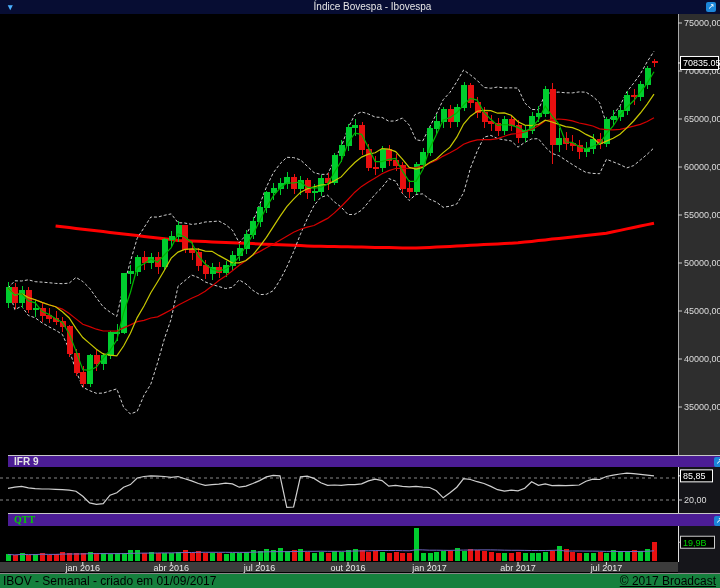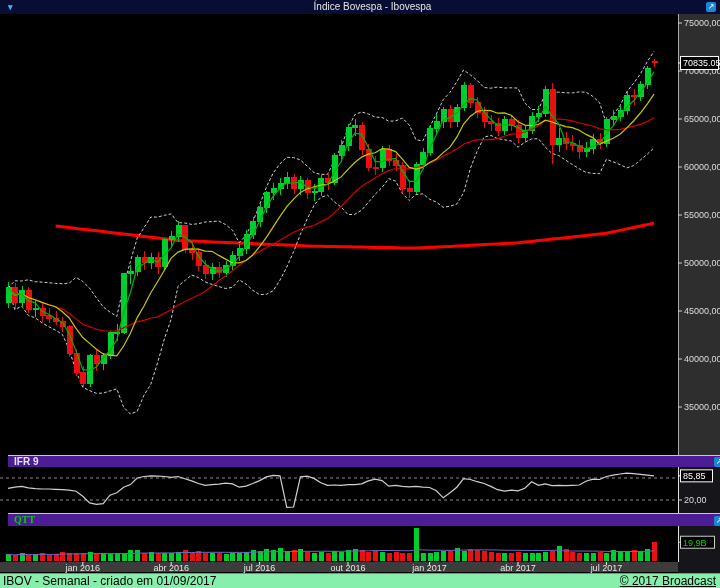--- a/index.html
+++ b/index.html
@@ -13,21 +13,21 @@
             font-size:9px;font-weight:bold;line-height:10px;}
   .expand-icon{position:absolute;right:4px;width:10px;height:10px;background:#1b86d9;
             border-radius:2px;color:#fff;font-size:8px;line-height:10px;text-align:center;}
   .expand-icon::after{content:"\2197";}
   .legend{position:absolute;top:14px;left:3px;height:13px;display:flex;gap:9px;
           font-size:10px;font-weight:bold;line-height:13px;}
   .panel-header{position:absolute;left:8px;width:720px;background:#4c1d95;
           border-top:1px solid #c8c8c8;color:#e6e6e6;font-size:10px;}
   .panel-header .hlabel{position:absolute;left:6px;top:1px;line-height:10px;font-weight:bold;}
   svg{position:absolute;left:0;display:block;}
-  .statusbar{position:absolute;top:573px;left:0;width:720px;height:15px;background:#86efac;
+  .statusbar{position:absolute;top:573px;left:0;width:720px;height:15px;background:#15803d;
           border-top:1px solid #888;color:#000;font-size:12px;line-height:14px;}
   .statusbar .left{position:absolute;left:3px;top:0;}
   .statusbar .right{position:absolute;right:4px;top:0;text-decoration:underline;}
 </style>
 </head>
 <body>
 
 <div id="app">
 
   <div class="titlebar">

